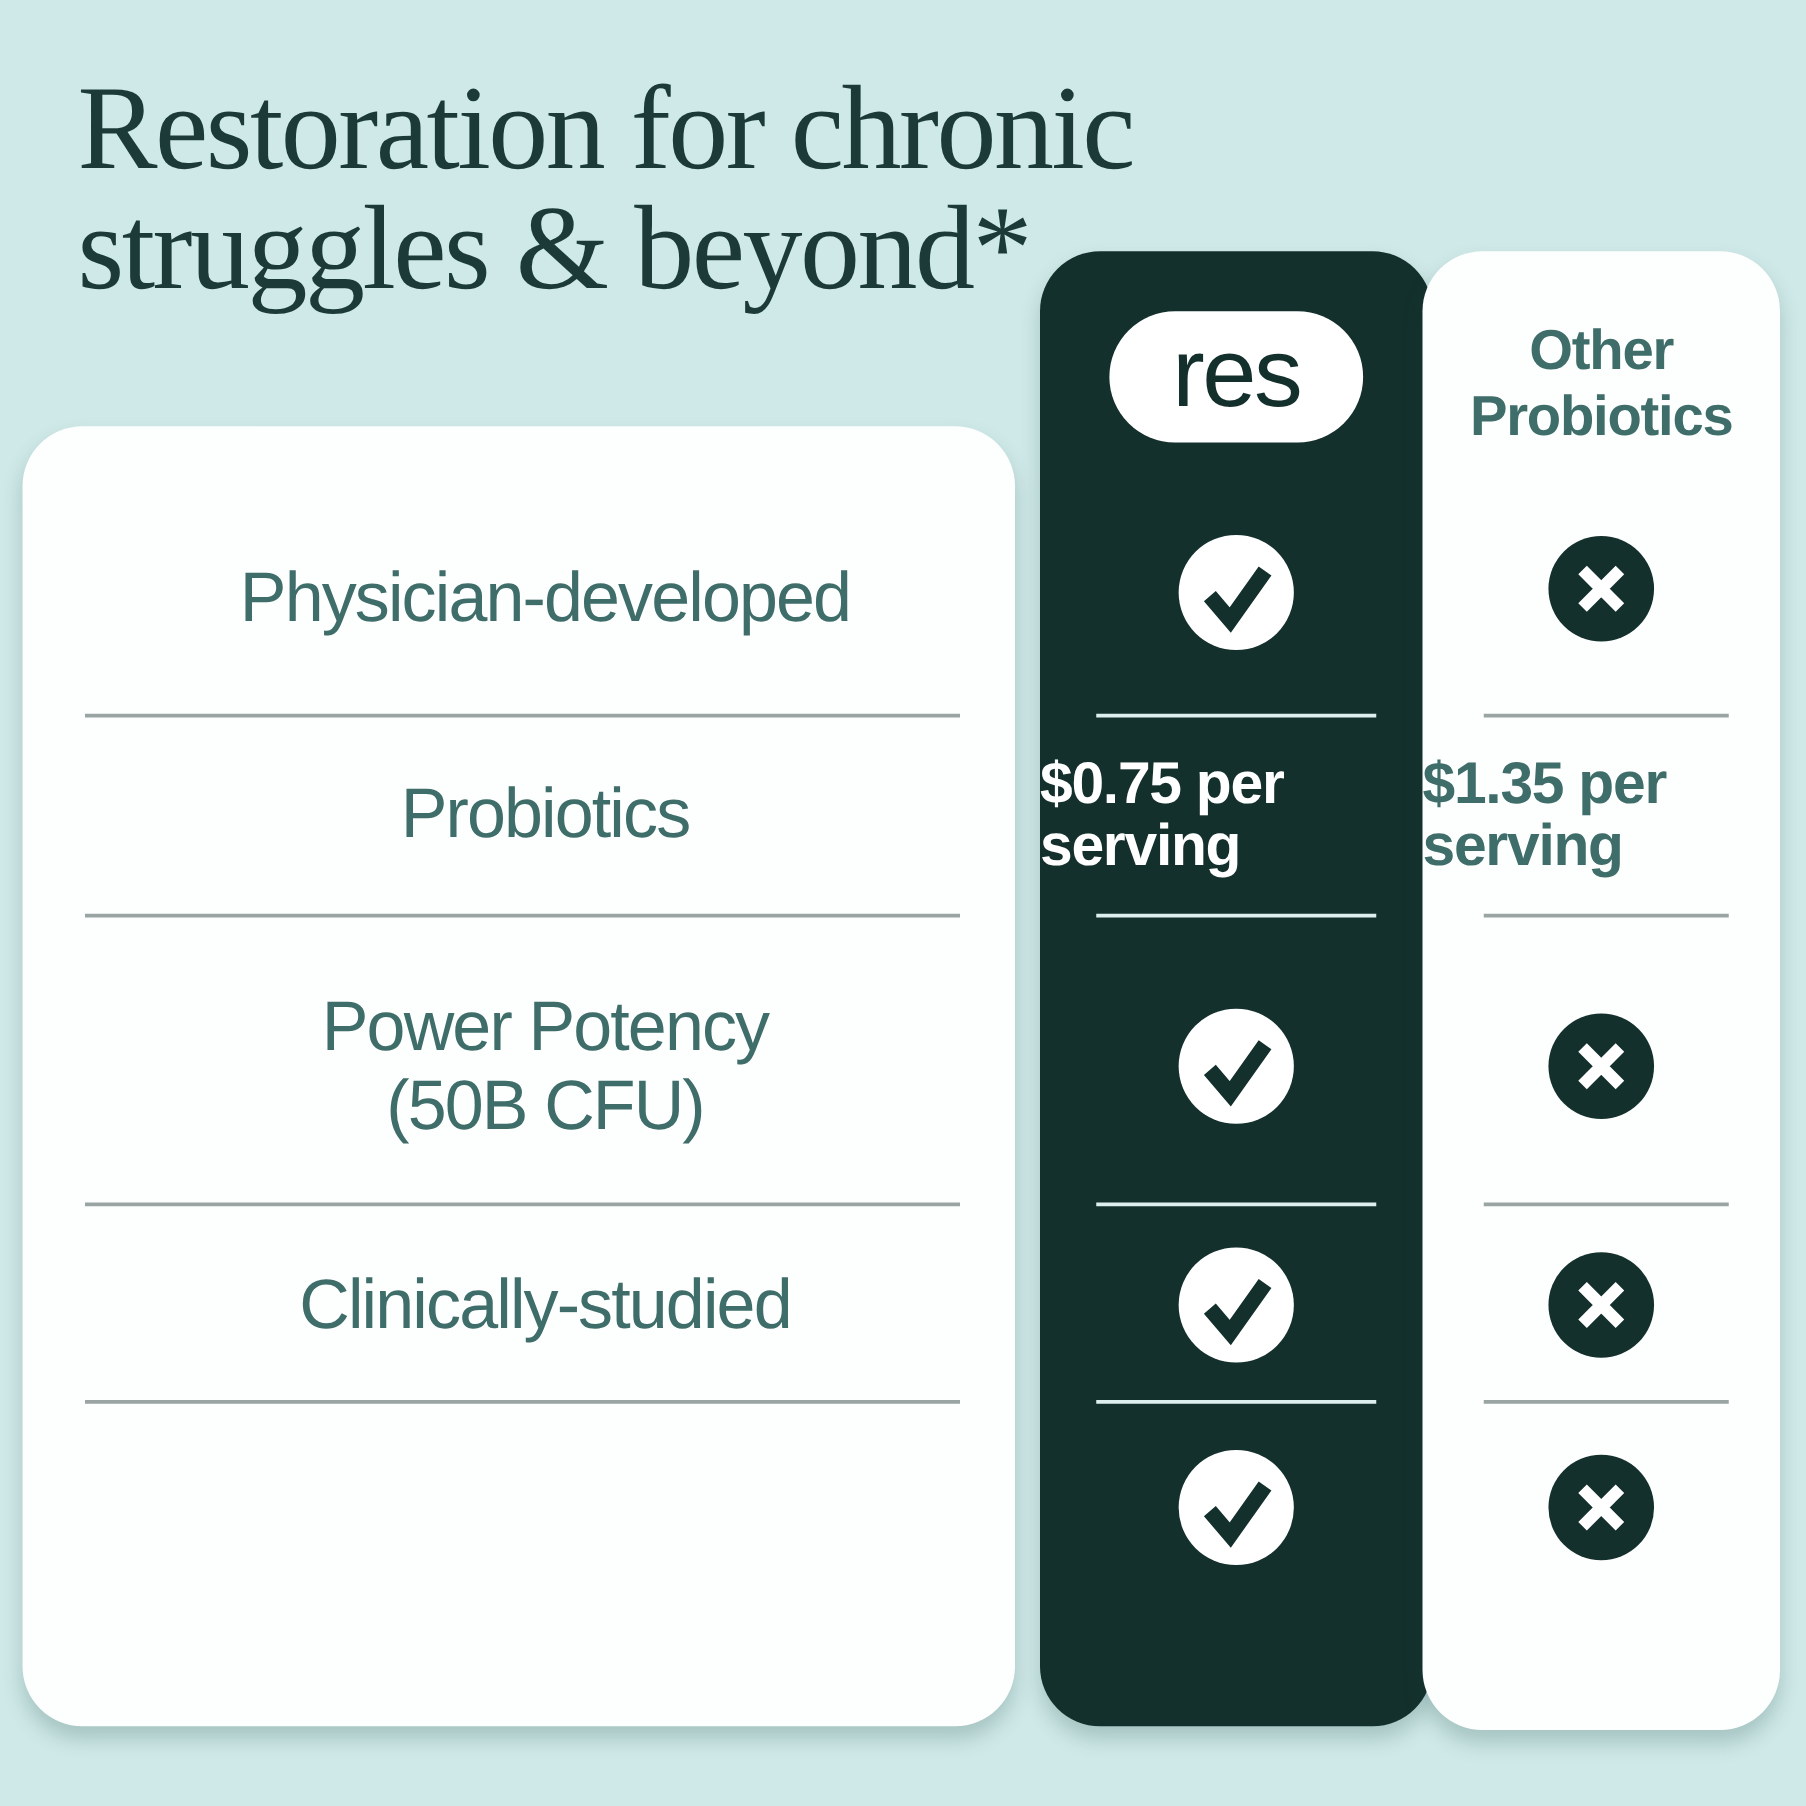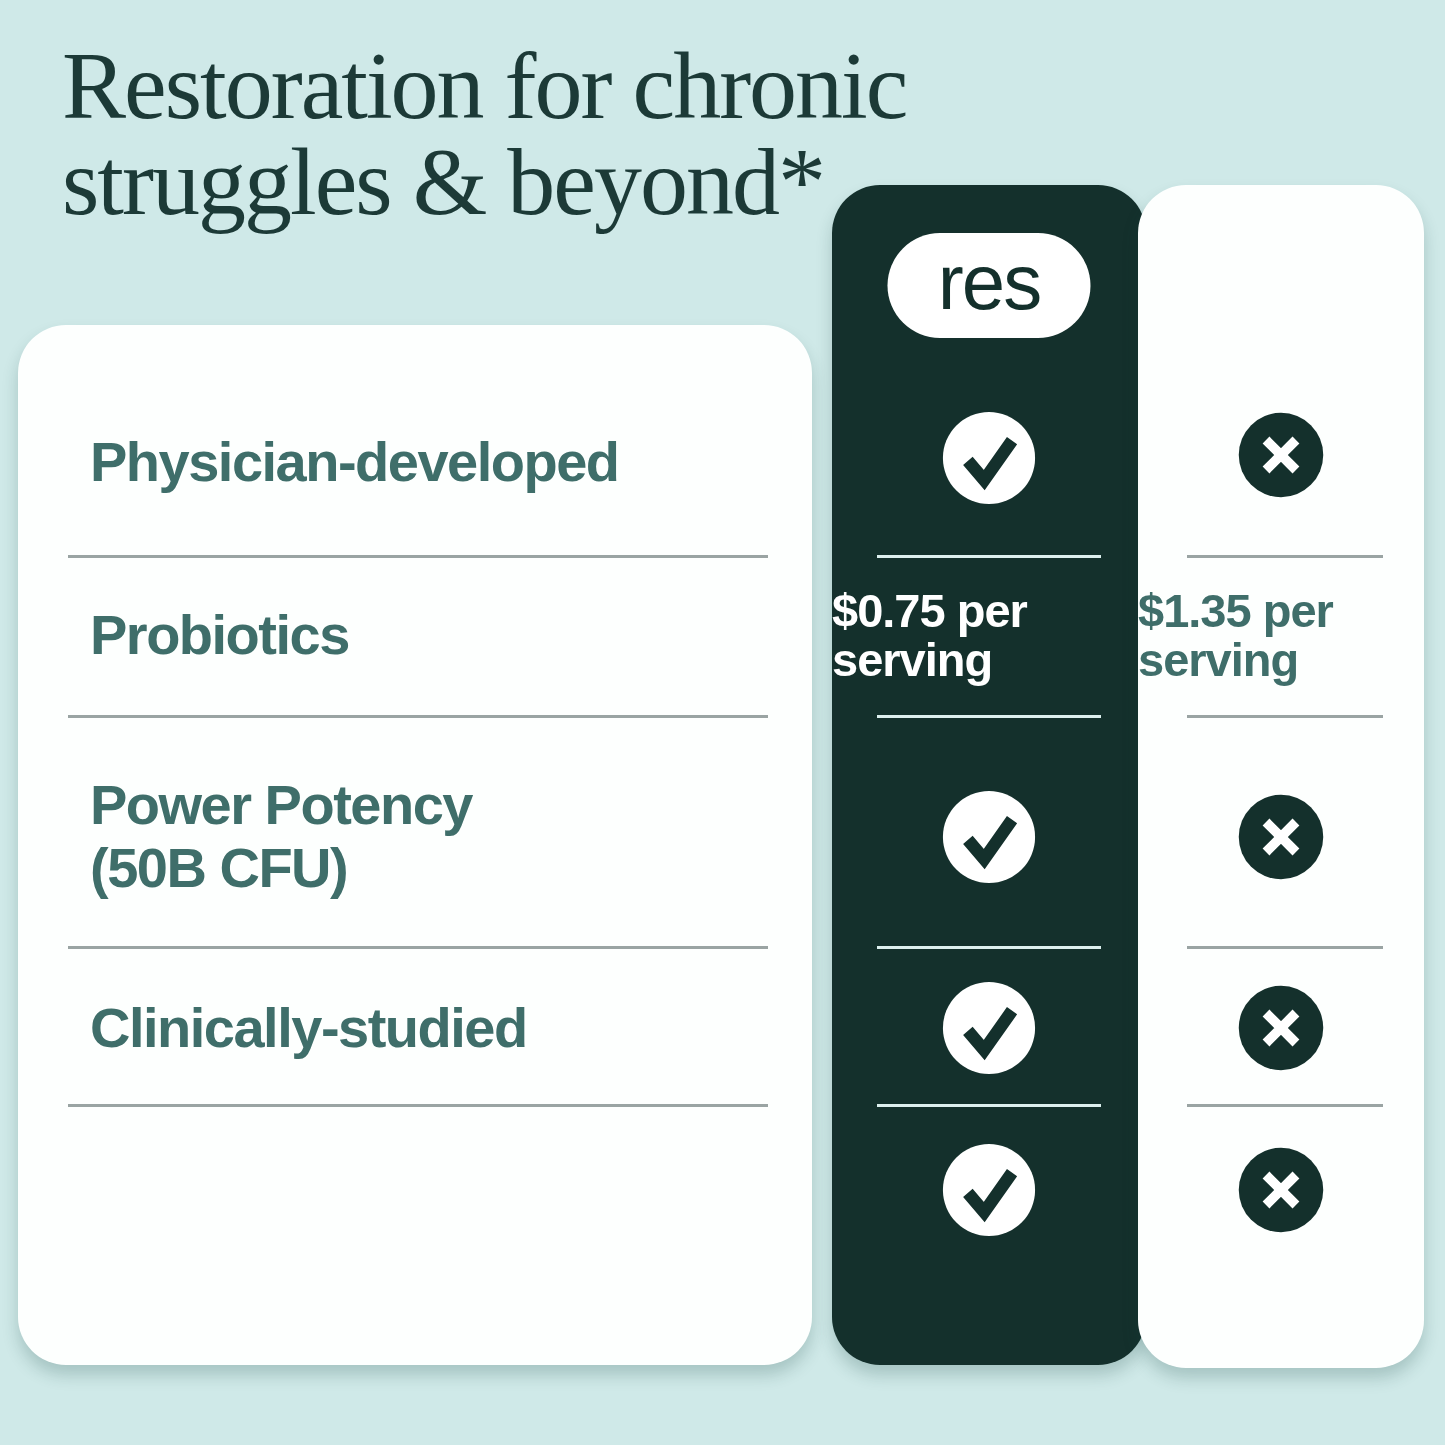--- a/index.html
+++ b/index.html
@@ -12,21 +12,21 @@
     --divider_light:#ddf0ef;
   }
   *{margin:0;padding:0;box-sizing:border-box;}
   html,body{width:1445px;height:1445px;}
   body{
     background:var(--background);
     font-family:"Liberation Sans", sans-serif;
     position:relative;
     overflow:hidden;
   }
-  .canvas{position:absolute;inset:0;}
+  .canvas{position:absolute;inset:0;margin-top:16px;}
 
   
   .title{
     position:absolute;
     left:62px; top:38px;
     font-family:"Liberation Serif", serif;
     font-weight:400;
     font-size:96px;
     line-height:1.0;
     letter-spacing:-2px;
@@ -44,25 +44,26 @@
   .features-card{ left:18px; top:325px; width:794px; height:1040px; }
   .res-col{ left:832px; top:185px; width:314px; height:1180px; background:var(--dark); }
   .other-col{ left:1138px; top:185px; width:286px; height:1183px; }
 
   
   .feature-label{
     position:absolute;
     left:72px; right:30px;
     transform:translateY(-50%);
     font-size:56px;
-    font-weight:700;
+    font-weight:400;
     letter-spacing:-1.5px;
     line-height:1.12;
     color:var(--teal_text);
     white-space:pre-line;
+    text-align:center;
   }
 
   
   .divider{position:absolute;height:3px;}
   .features-card .divider{ left:50px; right:44px; background:var(--divider_gray); }
   .res-col .divider{ left:45px; right:45px; background:var(--divider_light); }
   .other-col .divider{ left:49px; right:41px; background:var(--divider_gray); }
 
   
   .res-pill{
@@ -177,20 +178,22 @@
 
     <div class="icon-cell check-icon" style="top:1005px">
       <svg viewBox="0 0 100 100">
           <circle cx="50" cy="50" r="48" fill="#ffffff"></circle>
           <path d="M28 53 L45 73 L74 32" stroke="#14302c" stroke-width="13" fill="none"></path>
         </svg>
     </div>
   </section>
 
   <section class="card other-col">
+    <div class="other-header">Other
+Probiotics</div>
 
     <div class="icon-cell x-icon" style="top:270px">
       <svg viewBox="0 0 100 100">
           <circle cx="50" cy="50" r="48" fill="#14302c"></circle>
           <path d="M33 33 L67 67 M67 33 L33 67" stroke="#ffffff" stroke-width="11"></path>
         </svg>
     </div>
     <div class="divider" style="top:370px"></div>
 
     <div class="price" style="top:450px">$1.35 per

